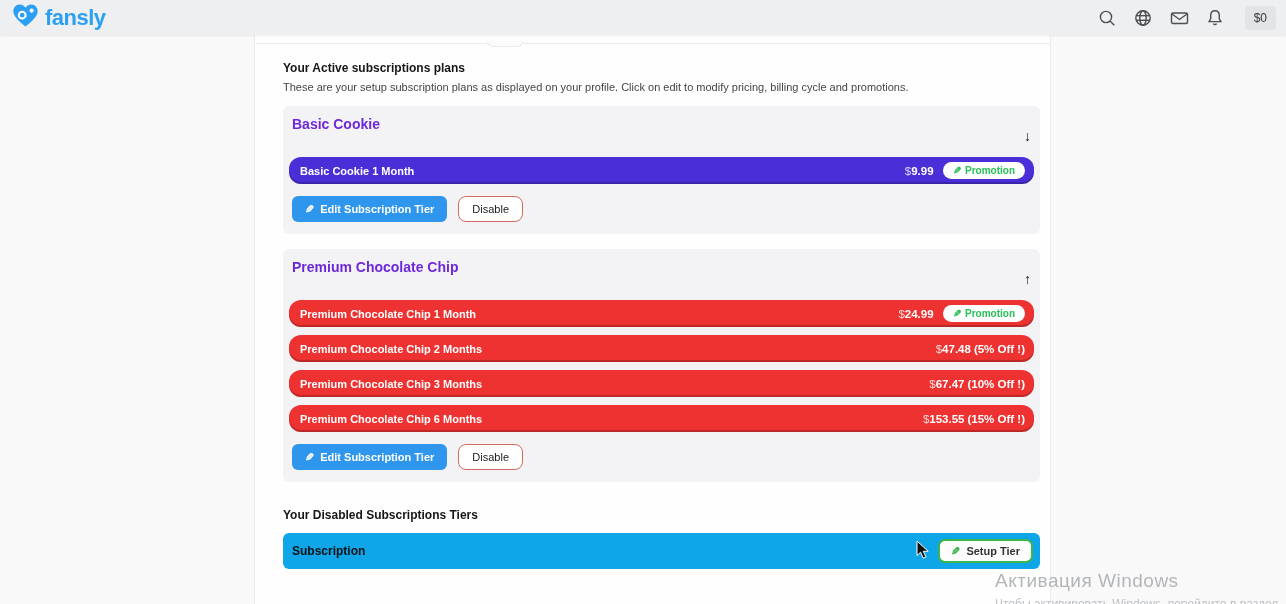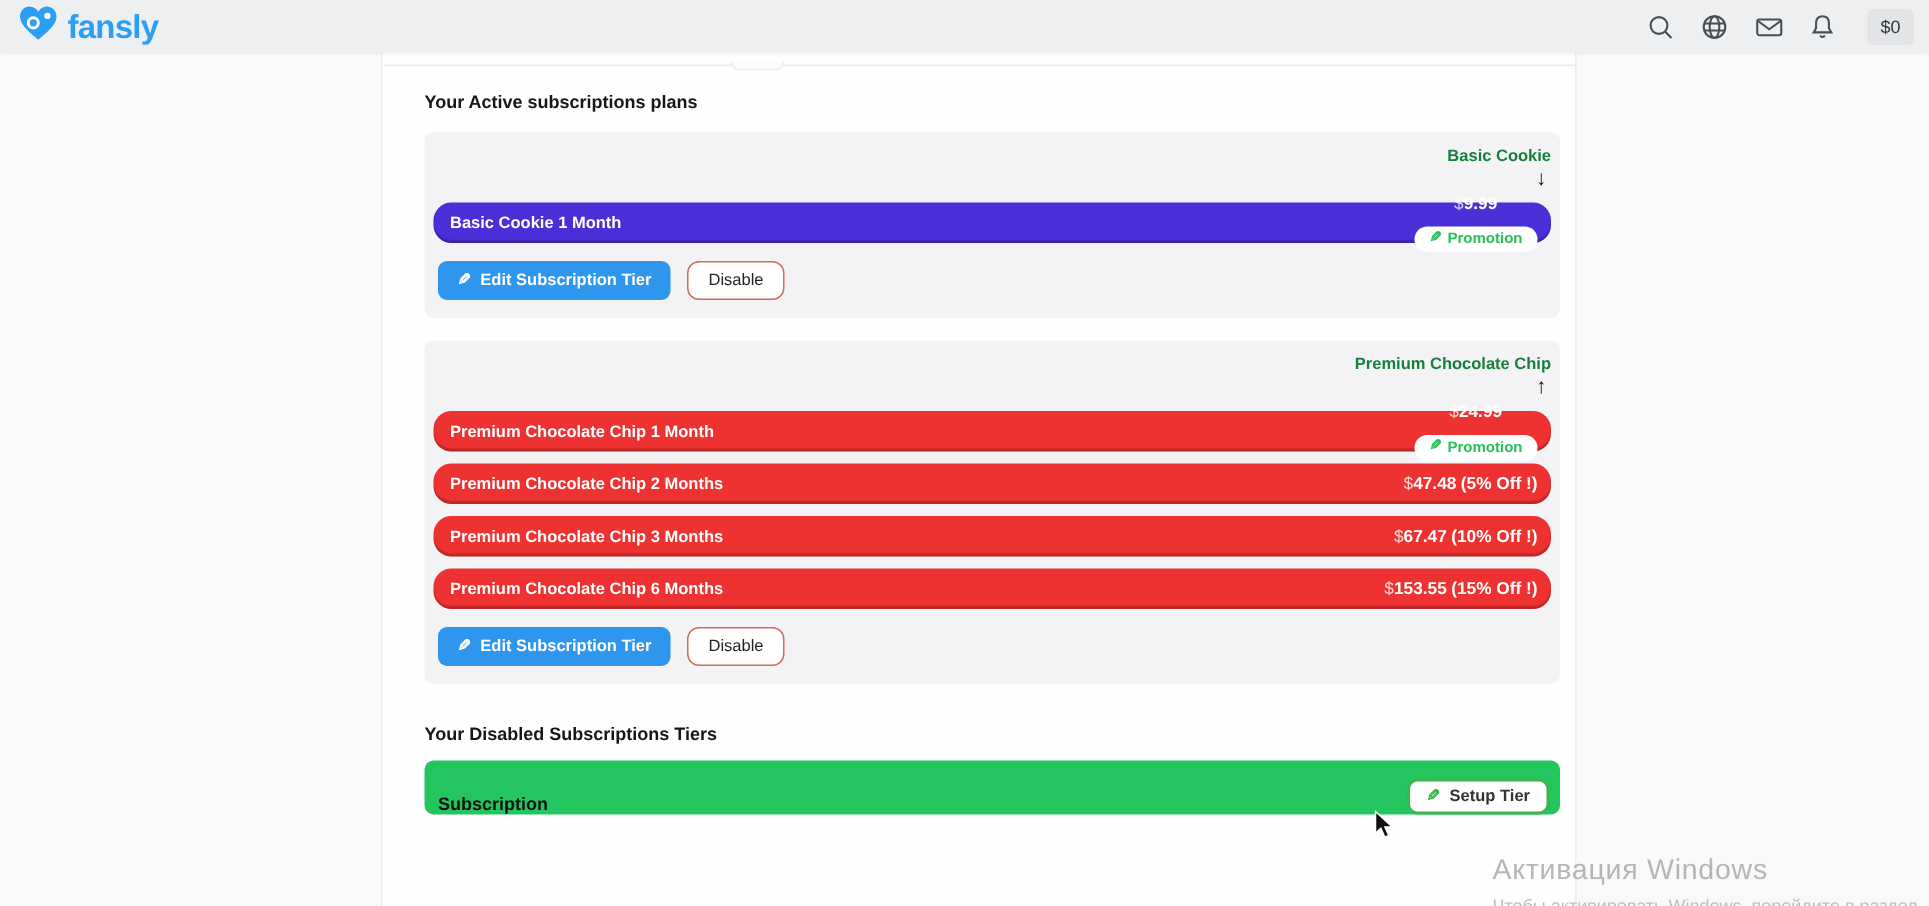--- a/index.html
+++ b/index.html
@@ -28,48 +28,48 @@
   .subdivider { position:absolute; top:43px; left:256px; width:794px; height:1px; background:#ebebee; z-index:5; }
   .subdivider-notch { position:absolute; top:41px; left:487px; width:36px; height:6px; background:#fbfbfc;
             border:1px solid #ececee; border-top:none; border-radius:0 0 7px 7px; z-index:6; }
 
   
   .content { position:absolute; left:283px; top:61px; width:757px; z-index:10; }
   .sec-title { font-size:12px; font-weight:bold; color:#161616; }
   .sec-sub { font-size:11px; color:#454545; margin-top:6px; }
 
   .card { position:relative; background:#f3f3f6; border-radius:6px; margin-top:13px; padding:9px 6px 12px 6px; }
-  .card-title { font-size:11px; font-weight:bold; color:#15803d; margin:1px 0 0 3px;text-align:right; }
+  .card-title { font-size:14px; font-weight:bold; color:#6d28d9; margin:1px 0 0 3px; }
   .sort-arrow { position:absolute; right:9px; top:23px; font-size:14px; font-weight:bold; color:#111; cursor:pointer; line-height:1; }
 
   .bars { margin-top:25px; }
   .plan-bar { height:27px; border-radius:12px; display:flex; align-items:center; justify-content:space-between;
               padding:0 6px 0 11px; color:#fff; margin-bottom:8px;
               box-shadow: inset 0 -2px 1px rgba(0,0,0,.22); }
   .plan-bar.purple { background:#4a2ed8; }
   .plan-bar.red { background:#ee3231; }
   .plan-label { font-size:11px; font-weight:bold; }
-  .plan-right { display:flex; align-items:center; gap:9px; padding-right:3px;flex-direction:column; }
+  .plan-right { display:flex; align-items:center; gap:9px; padding-right:3px; }
   .plan-price { font-size:11.5px; font-weight:bold; white-space:nowrap; }
   .plan-price .cur { font-weight:400; opacity:.8; }
   .plan-price .disc { font-weight:600; margin-left:3px; }
   .promo-pill { display:flex; align-items:center; gap:4px; background:#fff; border:none; border-radius:11px;
                 padding:3px 10px; font-family:inherit; font-size:10px; font-weight:bold; color:#27c157; cursor:pointer; }
   .pencil { font-size:10px; line-height:1; display:inline-block; transform:scaleX(-1); }
 
   .actions { display:flex; gap:11px; margin-top:12px; margin-left:3px; }
   .btn-edit { display:flex; align-items:center; gap:6px; background:#2f96ed; color:#fff; border:none; border-radius:6px;
               padding:6px 13px; font-family:inherit; font-size:11px; font-weight:bold; cursor:pointer; }
   .btn-edit .pencil { font-size:11px; }
   .btn-disable { background:#fff; border:1px solid #cf6a5f; border-radius:8px; padding:6px 13px;
               font-family:inherit; font-size:11px; font-weight:normal; color:#222; cursor:pointer; }
 
   .disabled-title { margin-top:26px; }
-  .disabled-row { background:#22c55e; border-radius:6px; margin-top:11px; height:36px;
-                  display:flex; align-items:flex-end; justify-content:space-between; padding:0 7px 0 9px; }
+  .disabled-row { background:#0ea5e9; border-radius:6px; margin-top:11px; height:36px;
+                  display:flex; align-items:center; justify-content:space-between; padding:0 7px 0 9px; }
   .disabled-row-label { font-size:12px; font-weight:bold; color:#111; }
   .btn-setup { display:flex; align-items:center; gap:6px; background:#fdfdfd; border:2px solid #3cb54c; border-radius:7px;
                padding:4px 11px; font-family:inherit; font-size:11px; font-weight:bold; color:#333; cursor:pointer; }
   .btn-setup .pencil { color:#3cb54c; font-size:11px; }
 
   .create-title { margin-top:24px; }
 
   
   .watermark { position:absolute; left:995px; top:570px; color:#b3b6b9; z-index:15; pointer-events:none; }
   .watermark .l1 { font-size:19px; letter-spacing:.5px; }
@@ -126,20 +126,21 @@
       <span class="balance-chip">$0</span>
     </div>
   </div>
 
   <div class="subdivider"></div>
   <div class="subdivider-notch"></div>
 
   <div class="content">
 
     <div class="sec-title">Your Active subscriptions plans</div>
+    <div class="sec-sub">These are your setup subscription plans as displayed on your profile. Click on edit to modify pricing, billing cycle and promotions.</div>
 
     <div class="card">
       <div class="card-title">Basic Cookie</div>
       <span class="sort-arrow">↓</span>
       <div class="bars">
         <div class="plan-bar purple">
           <span class="plan-label">Basic Cookie 1 Month</span>
           <span class="plan-right">
             <span class="plan-price"><span class="cur">$</span><span>9.99</span></span>
             <button class="promo-pill">

